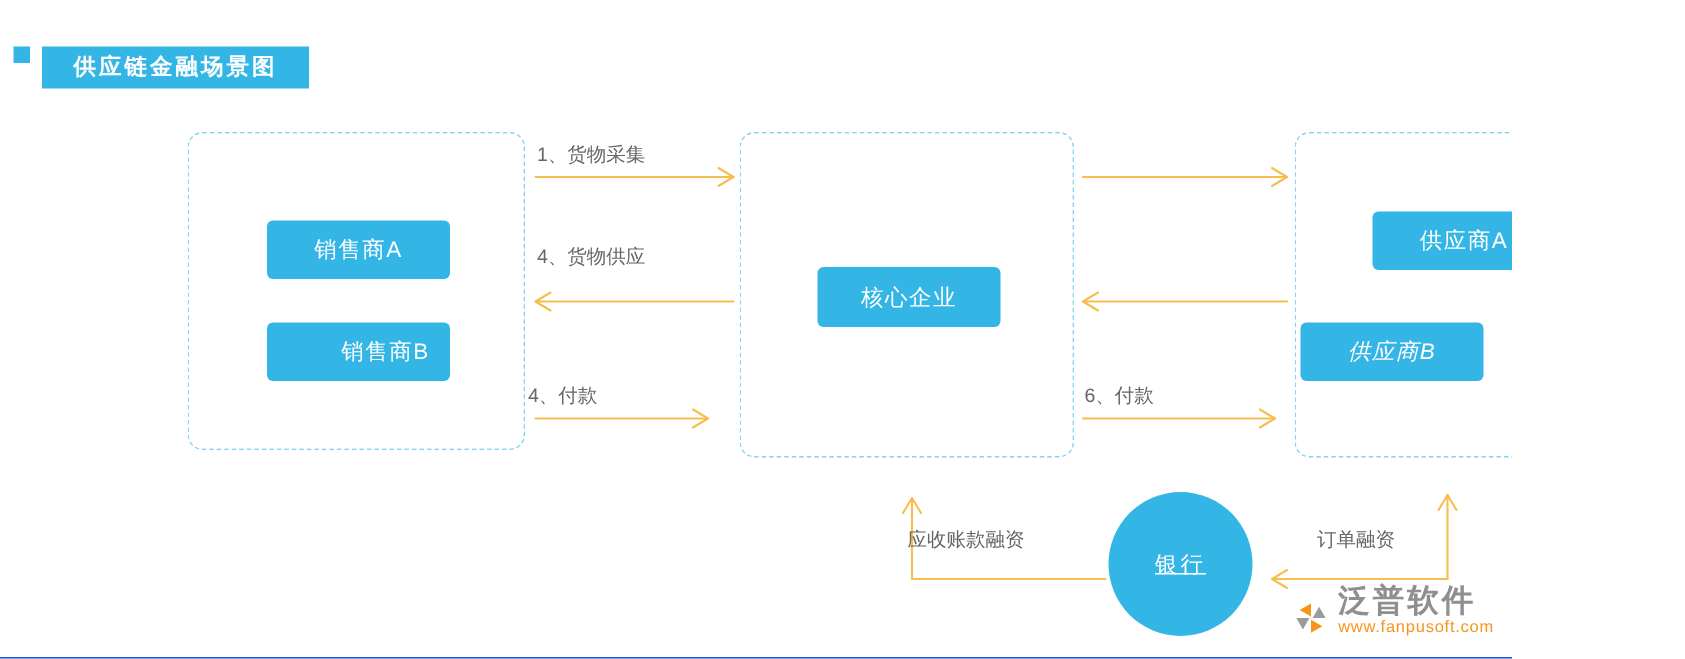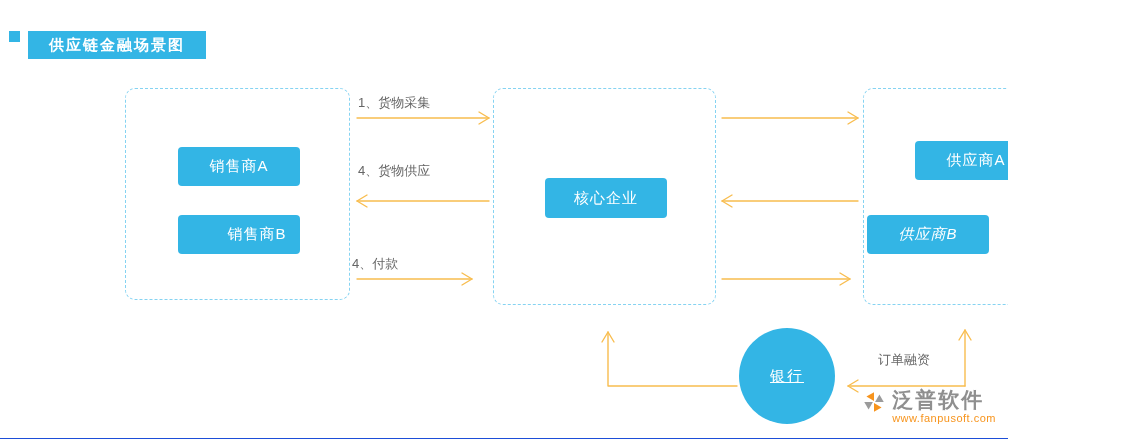--- a/index.html
+++ b/index.html
@@ -81,21 +81,21 @@
   .bank{
     position:absolute;left:739px;top:328px;width:96px;height:96px;
     border-radius:50%;
     background:var(--accent);
     color:#ffffff;font-size:15px;letter-spacing:2px;
     display:flex;align-items:center;justify-content:center;text-decoration:underline;
   }
   
   .watermark{
     position:absolute;right:12px;top:388px;
-    display:flex;align-items:flex-start;gap:5px;
+    display:flex;align-items:flex-end;gap:5px;
   }
   .watermark .logo{width:26px;height:26px;flex:0 0 auto;margin-top:1px;}
   .brand-name{
     font-family:"Liberation Serif", serif;
     font-weight:bold;
     font-size:21px;line-height:24px;
     color:var(--brand-gray);
     letter-spacing:2px;
   }
   .brand-url{
@@ -147,20 +147,22 @@
 
     <path d="M965,386 V330"></path>
     <path d="M959,340 L965,330 L971,340"></path>
     <path d="M848,386 H965"></path>
     <path d="M858,380 L848,386 L858,392"></path>
   </svg>
 
   <div class="flow-label" style="left:358px;top:94px;width:128px">1、货物采集</div>
   <div class="flow-label" style="left:358px;top:162px;width:128px">4、货物供应</div>
   <div class="flow-label" style="left:352px;top:255px;width:128px">4、付款</div>
+  <div class="flow-label" style="left:723px;top:255px;width:134px">6、付款</div>
+  <div class="flow-label" style="left:605px;top:351px;width:118px">应收账款融资</div>
   <div class="flow-label" style="left:878px;top:351px;width:104px">订单融资</div>
 
   <div class="bank">
     <span>银行</span>
   </div>
 
   <div class="watermark">
     <svg class="logo" viewBox="0 0 24 24">
       <path d="M12 3 L12 11 L5 7 Z" fill="#f7941d"></path>
       <path d="M21 12 L13 12 L17 5 Z" fill="#9b9b9b"></path>

